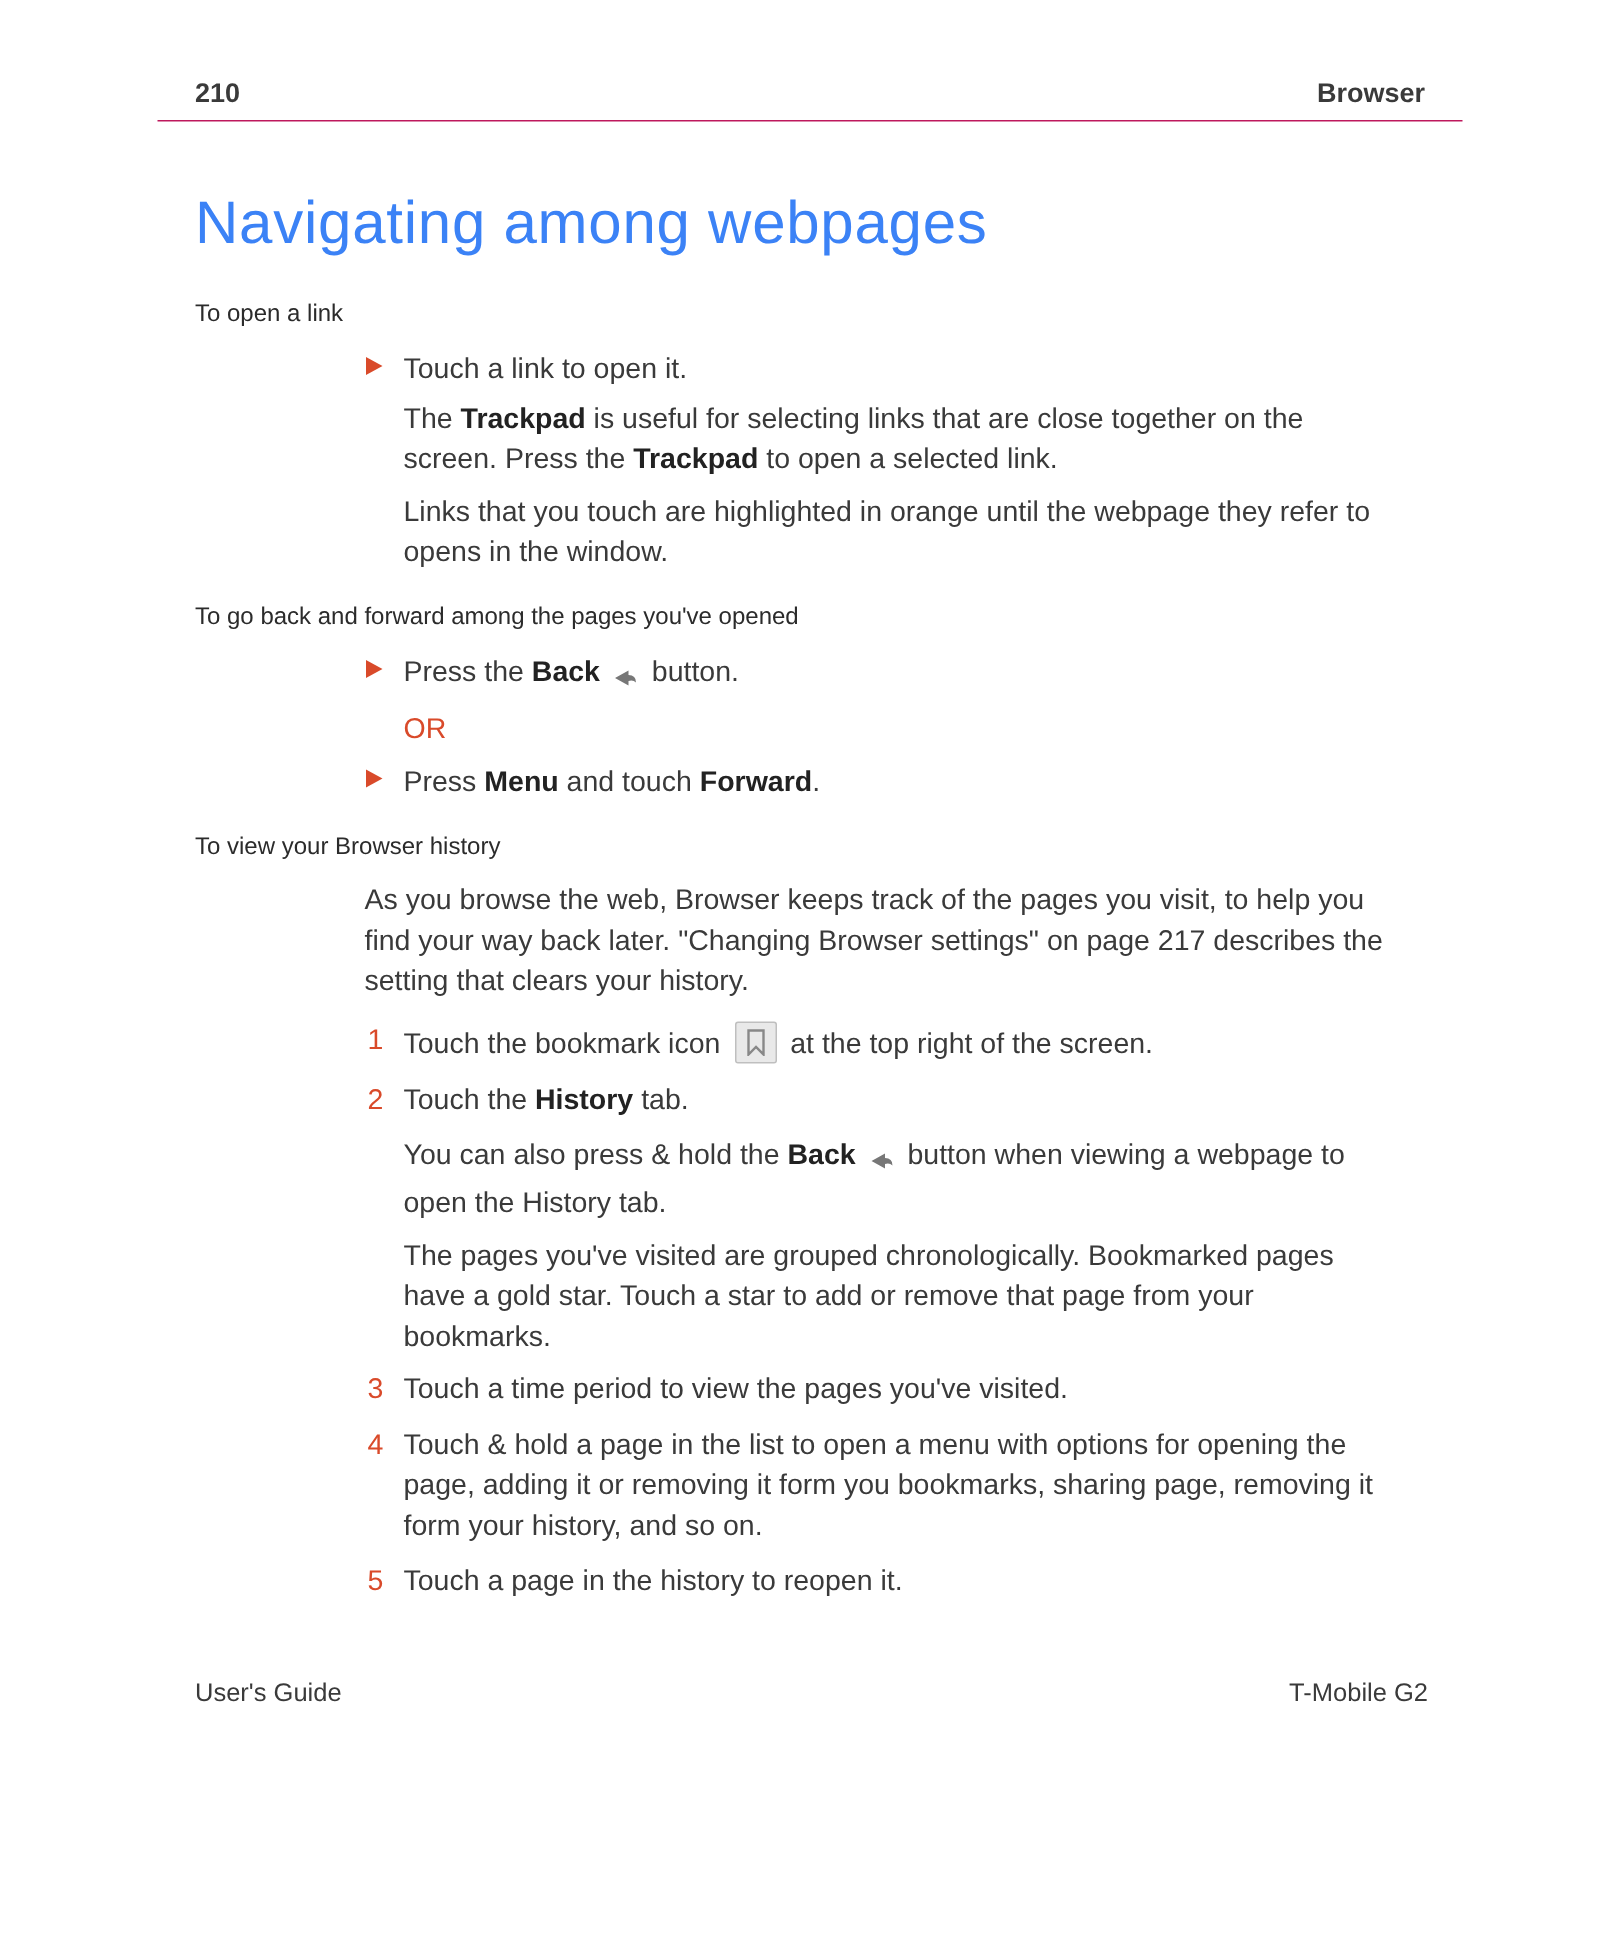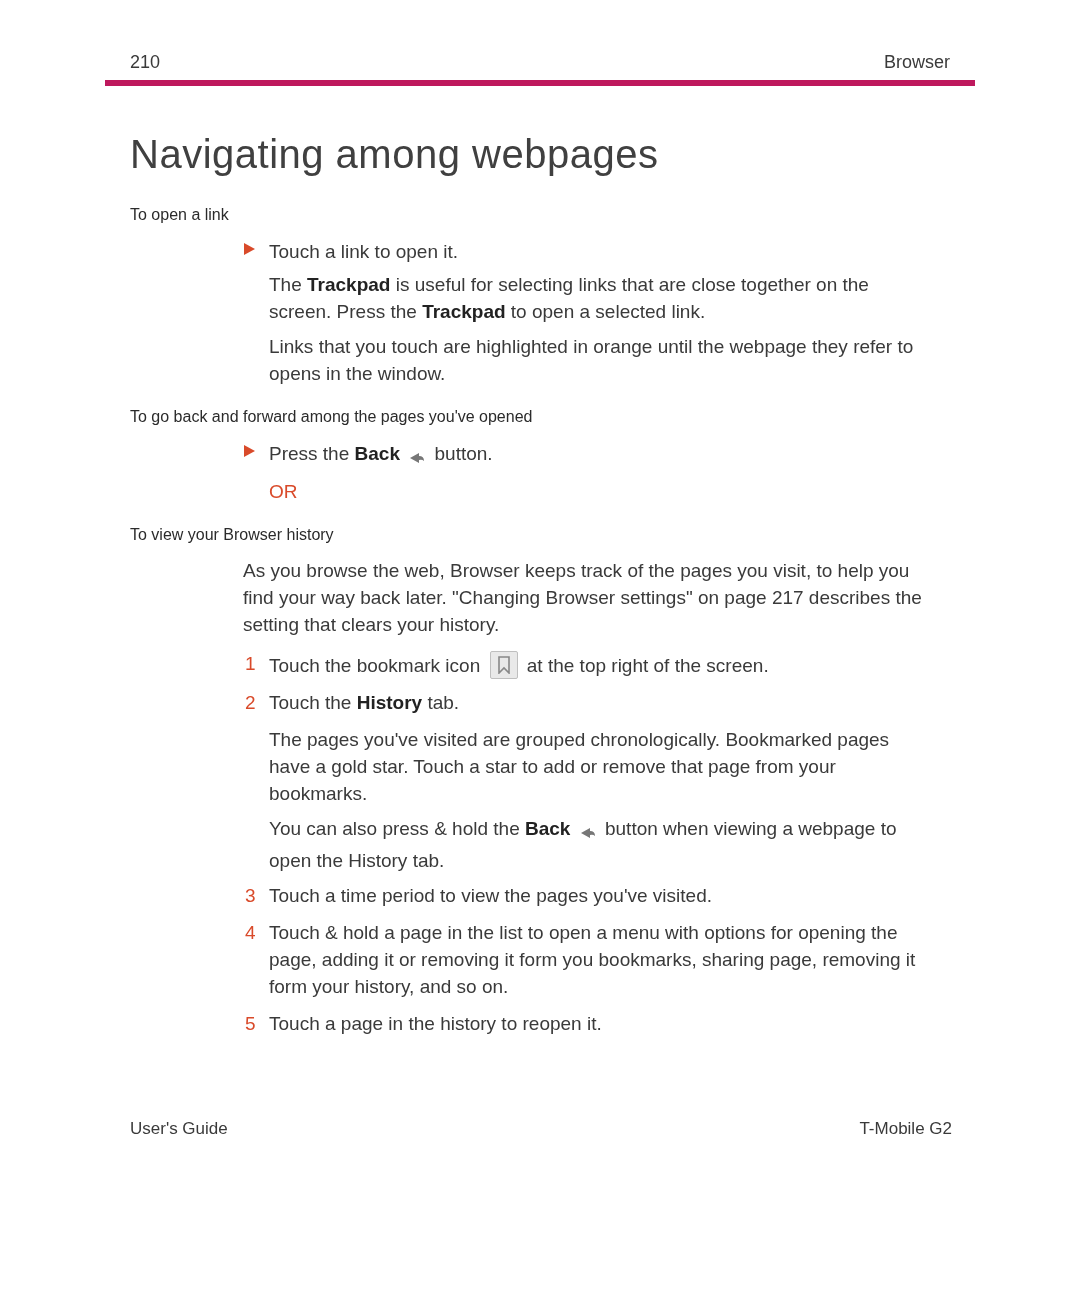--- a/index.html
+++ b/index.html
@@ -16,29 +16,30 @@
     min-height: 1296px;
     box-sizing: border-box;
     padding: 50px 105px 40px 105px;
     position: relative;
   }
   .header {
     display: flex;
     justify-content: space-between;
     font-size: 18px;
     padding: 0 25px 4px 25px;
-    border-bottom: 6px solid #be185d;
+    border-bottom: 1px solid #be185d;
     color:#3a3a3a;
+    font-weight:bold;
   }
   h1.title {
     font-weight: 400;
     font-size: 40px;
     margin: 40px 0 22px 25px;
     letter-spacing: 0.5px;
-    color:#404040;
+    color:#3b82f6;
   }
   .intro {
     margin: 0 30px 22px 140px;
   }
   h2.subhead {
     font-weight: 400;
     font-size: 16px;
     margin: 18px 0 12px 25px;
     color:#2b2b2b;
   }
@@ -152,20 +153,30 @@
         <span>Press the </span><span class="sbold">Back</span>
         <span class="inline-icon">
           <svg width="20" height="14">
               <path d="M3 7 L12 2 L12 5 Q17 5 17 10 Q15 8 12 9 L12 12 Z" fill="#777"></path>
             </svg>
         </span>
         <span> button.</span>
       </span>
     </div>
     <div class="or">OR</div>
+    <div class="bullet-row">
+      <span class="marker">
+        <svg width="14" height="14">
+            <polygon points="1,1 12,7 1,13" fill="#d94a2a"></polygon>
+          </svg>
+      </span>
+      <span>
+        <span>Press </span><span class="sbold">Menu</span><span> and touch </span><span class="bold">Forward</span><span>.</span>
+      </span>
+    </div>
   </div>
 
   <h2 class="subhead">To view your Browser history</h2>
   <div class="body-col">
     <div style="margin-bottom:12px;">As you browse the web, Browser keeps track of the pages you visit, to help you find your way back later. "Changing Browser settings" on page 217 describes the setting that clears your history.</div>
 
     <div class="num-row">
       <span class="num">1</span>
       <span>
         <span>Touch the bookmark icon </span><span class="bookmark-box">
@@ -175,30 +186,30 @@
         </span><span> at the top right of the screen.</span>
       </span>
     </div>
 
     <div class="num-row">
       <span class="num">2</span>
       <span>
         <span>Touch the </span><span class="bold">History</span><span> tab.</span>
       </span>
     </div>
-    <div class="follow">The pages you've visited are grouped chronologically. Bookmarked pages have a gold star. Touch a star to add or remove that page from your bookmarks.</div>
     <div class="follow">
       <span>You can also press &amp; hold the </span><span class="sbold">Back</span>
       <span class="inline-icon">
         <svg width="20" height="14">
             <path d="M3 7 L12 2 L12 5 Q17 5 17 10 Q15 8 12 9 L12 12 Z" fill="#777"></path>
           </svg>
       </span>
       <span> button when viewing a webpage to open the History tab.</span>
     </div>
+    <div class="follow">The pages you've visited are grouped chronologically. Bookmarked pages have a gold star. Touch a star to add or remove that page from your bookmarks.</div>
 
     <div class="num-row">
       <span class="num">3</span>
       <span>Touch a time period to view the pages you've visited.</span>
     </div>
 
     <div class="num-row">
       <span class="num">4</span>
       <span>Touch &amp; hold a page in the list to open a menu with options for opening the page, adding it or removing it form you bookmarks, sharing page, removing it form your history, and so on.</span>
     </div>

